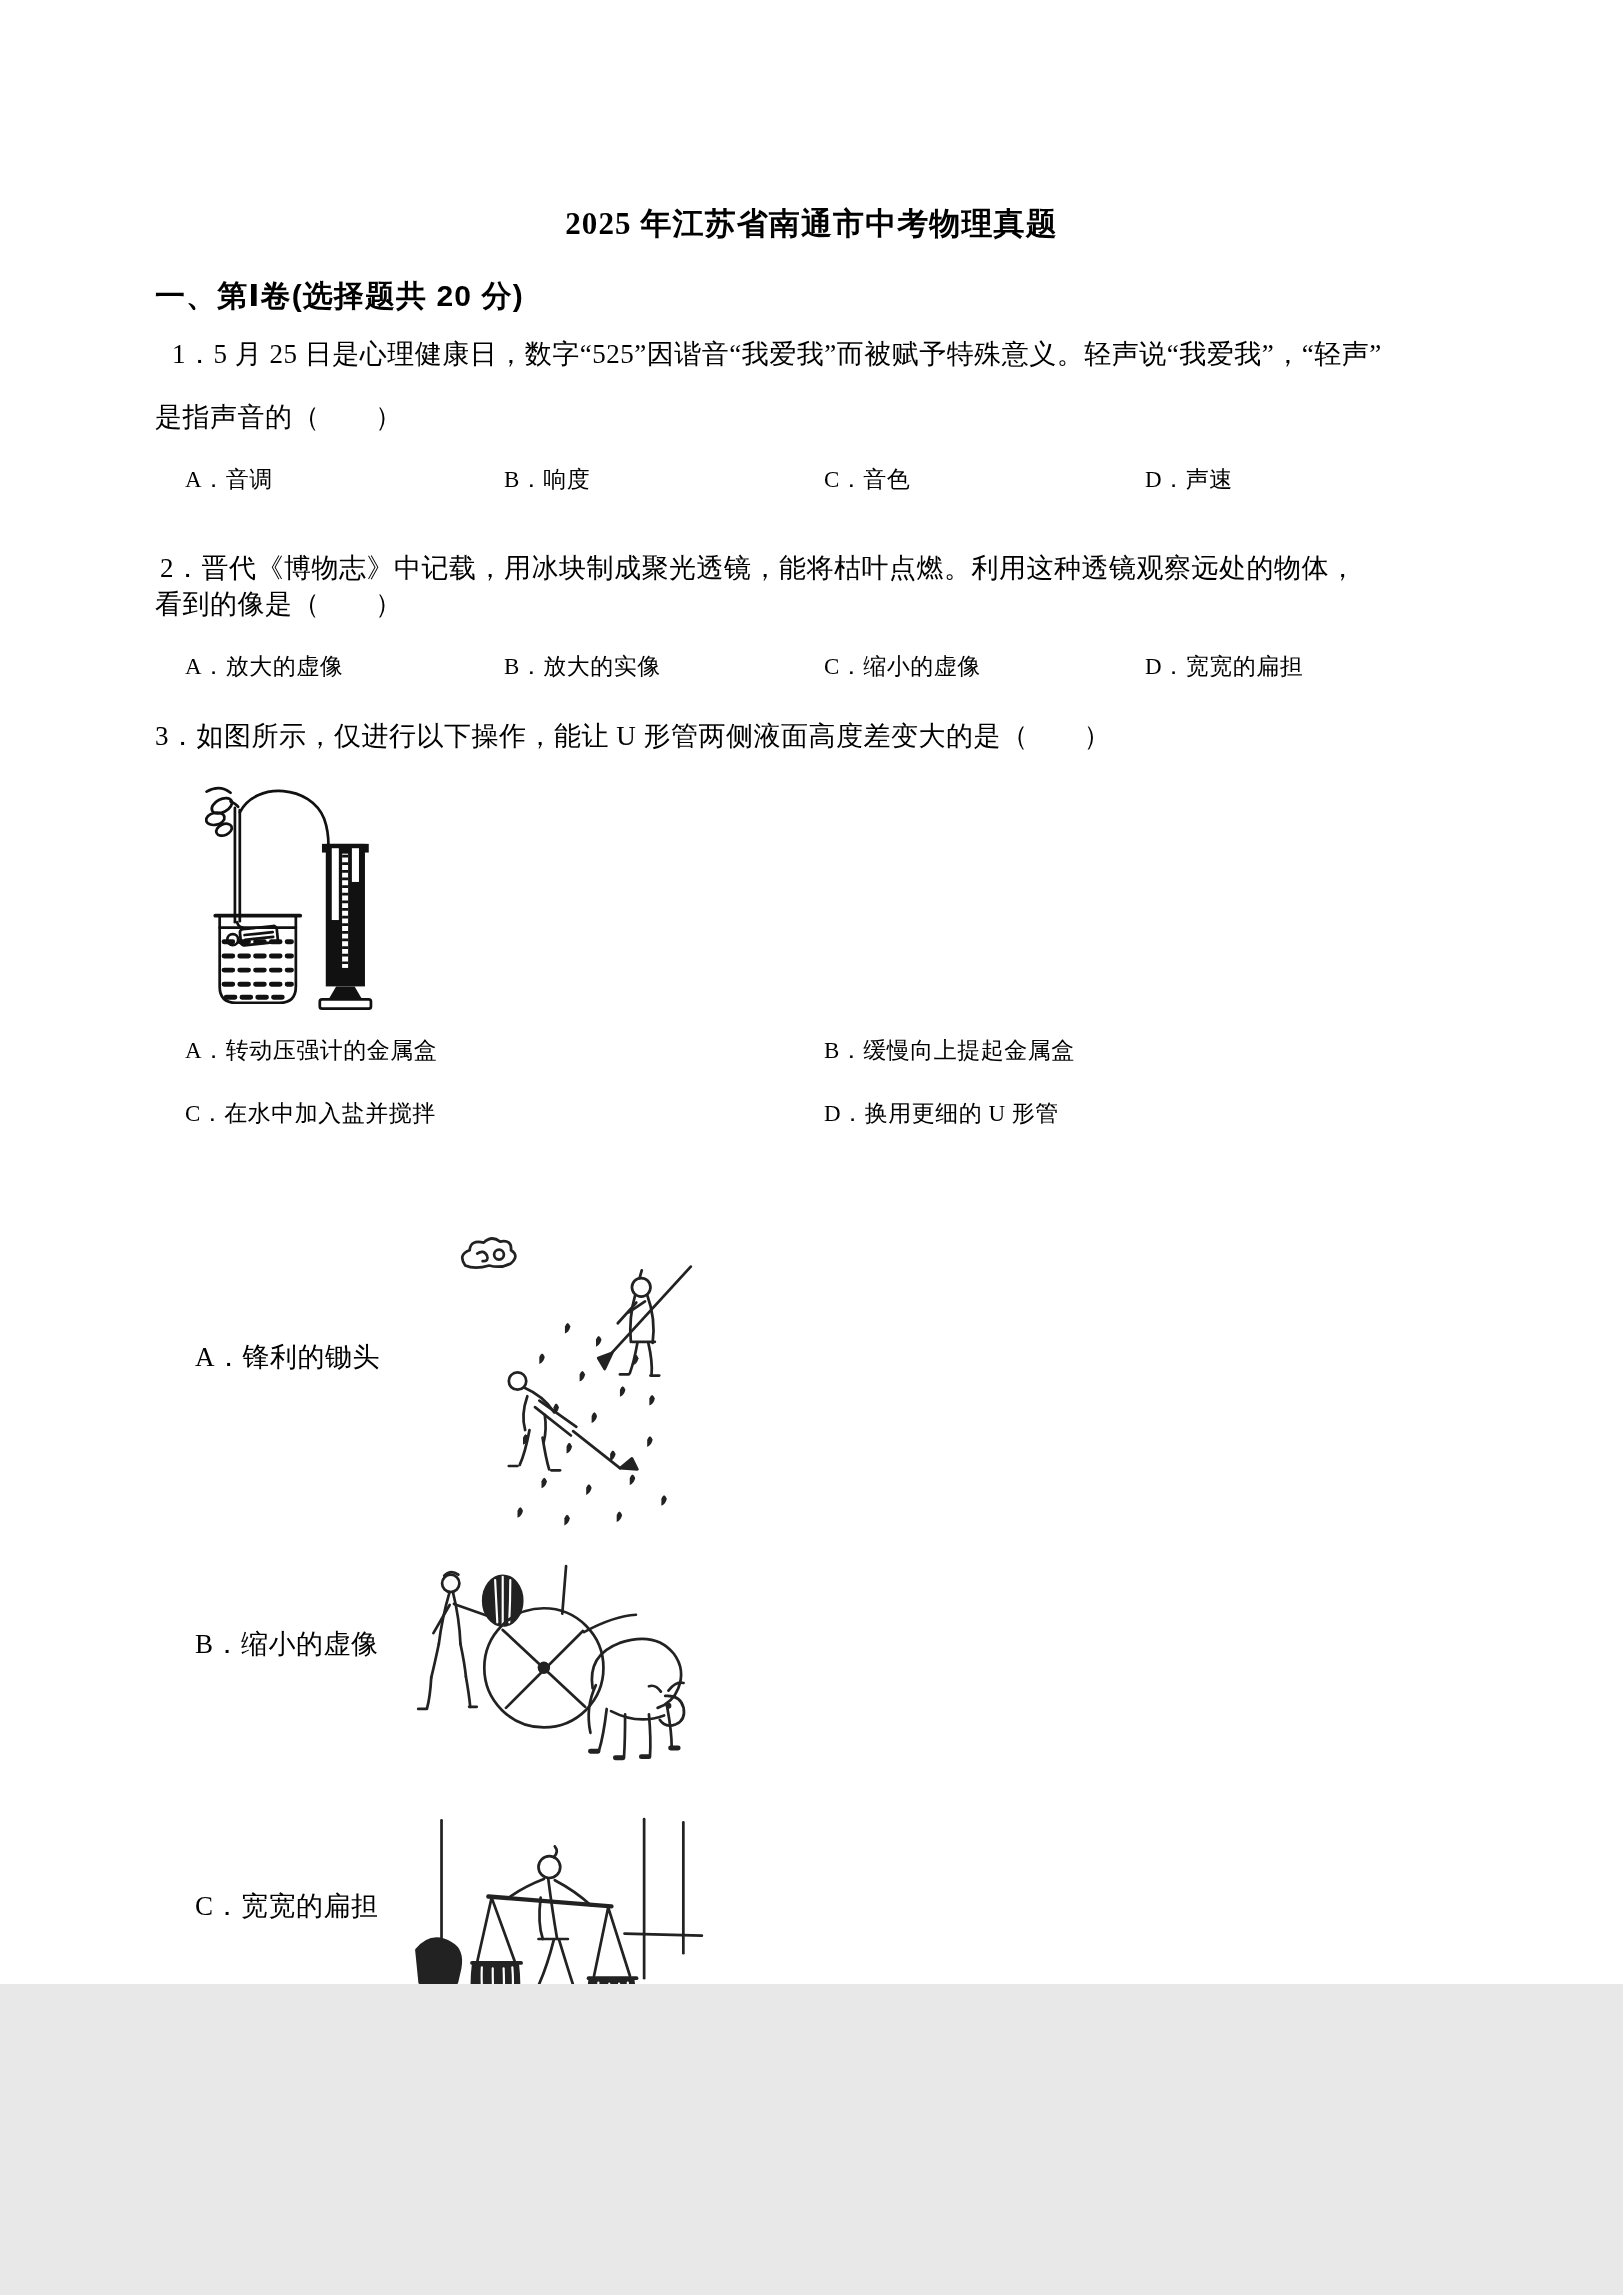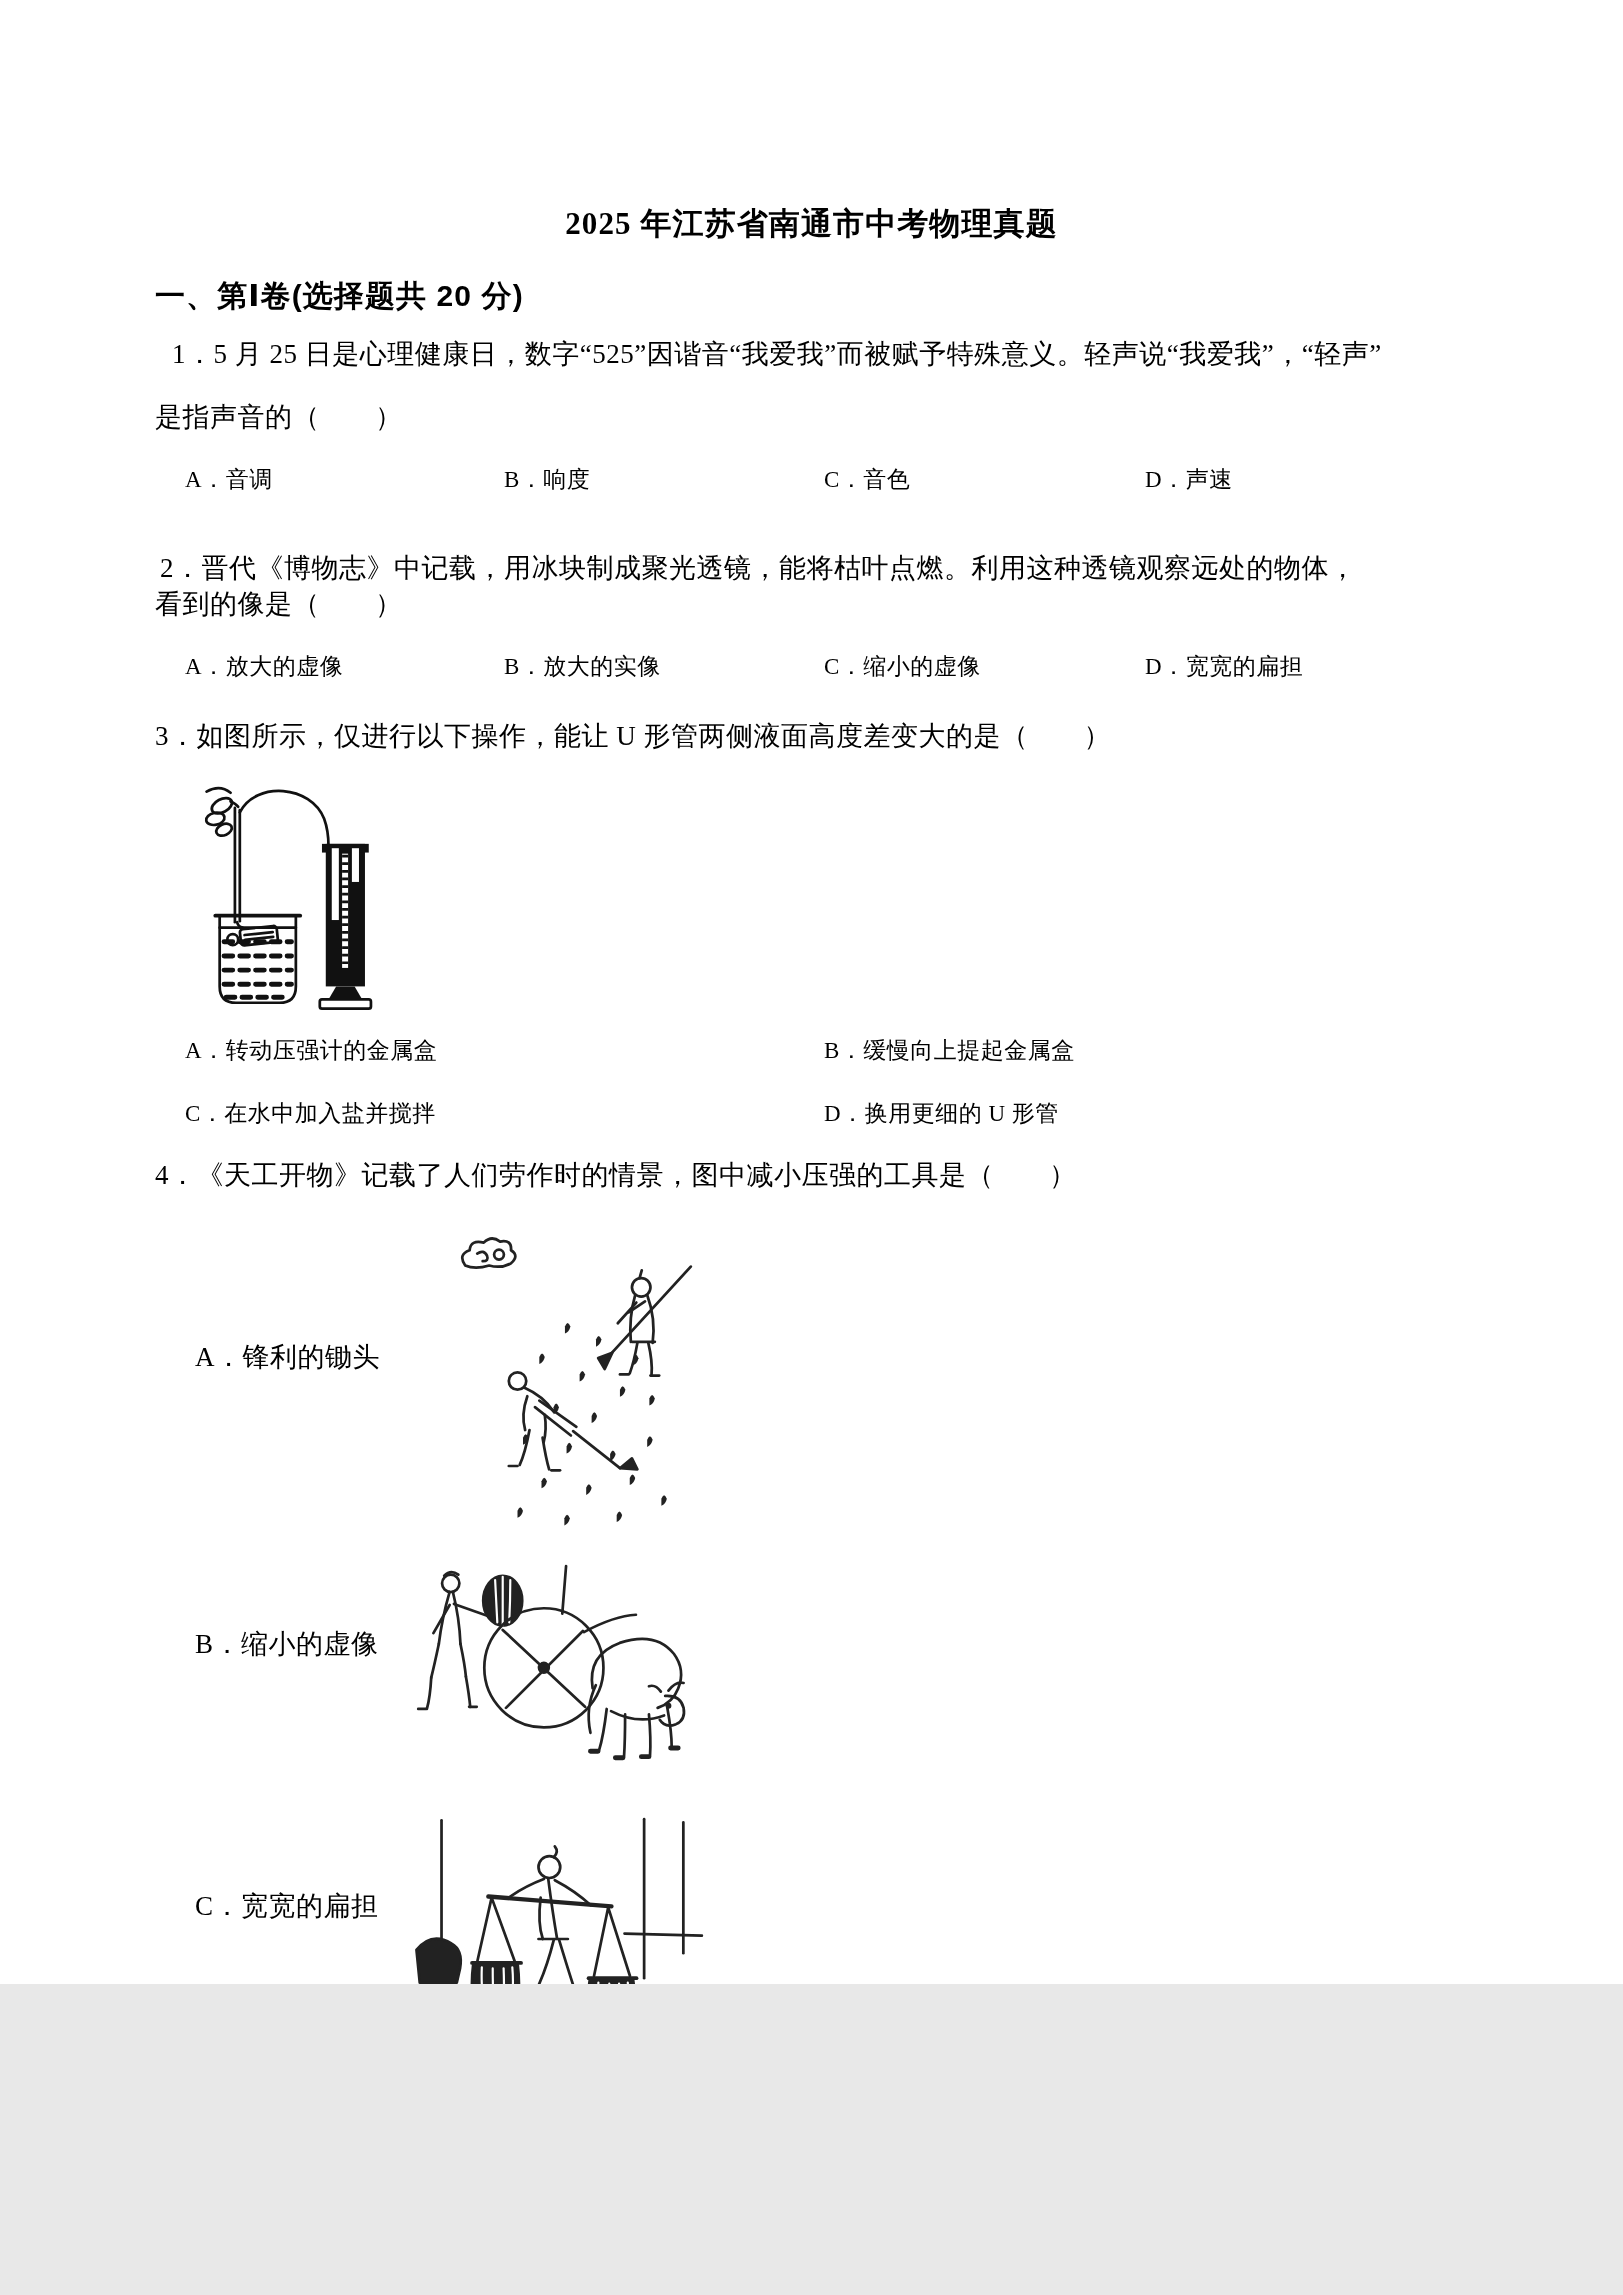--- a/index.html
+++ b/index.html
@@ -115,21 +115,20 @@
 
   <div class="optrow row-q3cd">
     <span class="opt c1"><span>C．</span><span>在水中加入盐并搅拌</span></span>
     <span class="opt c3"><span>D．</span><span>换用更细的 U 形管</span></span>
   </div>
   <div class="optrow row-q3ab">
     <span class="opt c1"><span>A．</span><span>转动压强计的金属盒</span></span>
     <span class="opt c3"><span>B．</span><span>缓慢向上提起金属盒</span></span>
   </div>
 
-  <div class="abs body-line q4-stem">4．《天工开物》记载了人们劳作时的情景，图中减小压强的工具是（　　）</div>
 
   <span class="abs body-line q4a-label"><span>A．</span><span>锋利的锄头</span></span>
   <div class="fig fig-q4a">
     <svg viewBox="0 0 480 580" xmlns="http://www.w3.org/2000/svg">
       <g fill="none" stroke="#222" stroke-width="5" stroke-linecap="round" stroke-linejoin="round">
         <g>
           <path d="M22,56 q-14,-20 8,-28 q2,-20 26,-14 q14,-14 30,-2 q22,-4 20,16 q16,10 0,24 q-18,10 -40,4 q-26,8 -44,0 z"></path>
           <path d="M44,34 q12,-8 18,4 q4,10 -8,10"></path>
           <circle cx="84" cy="36" r="9"></circle>
         </g>

